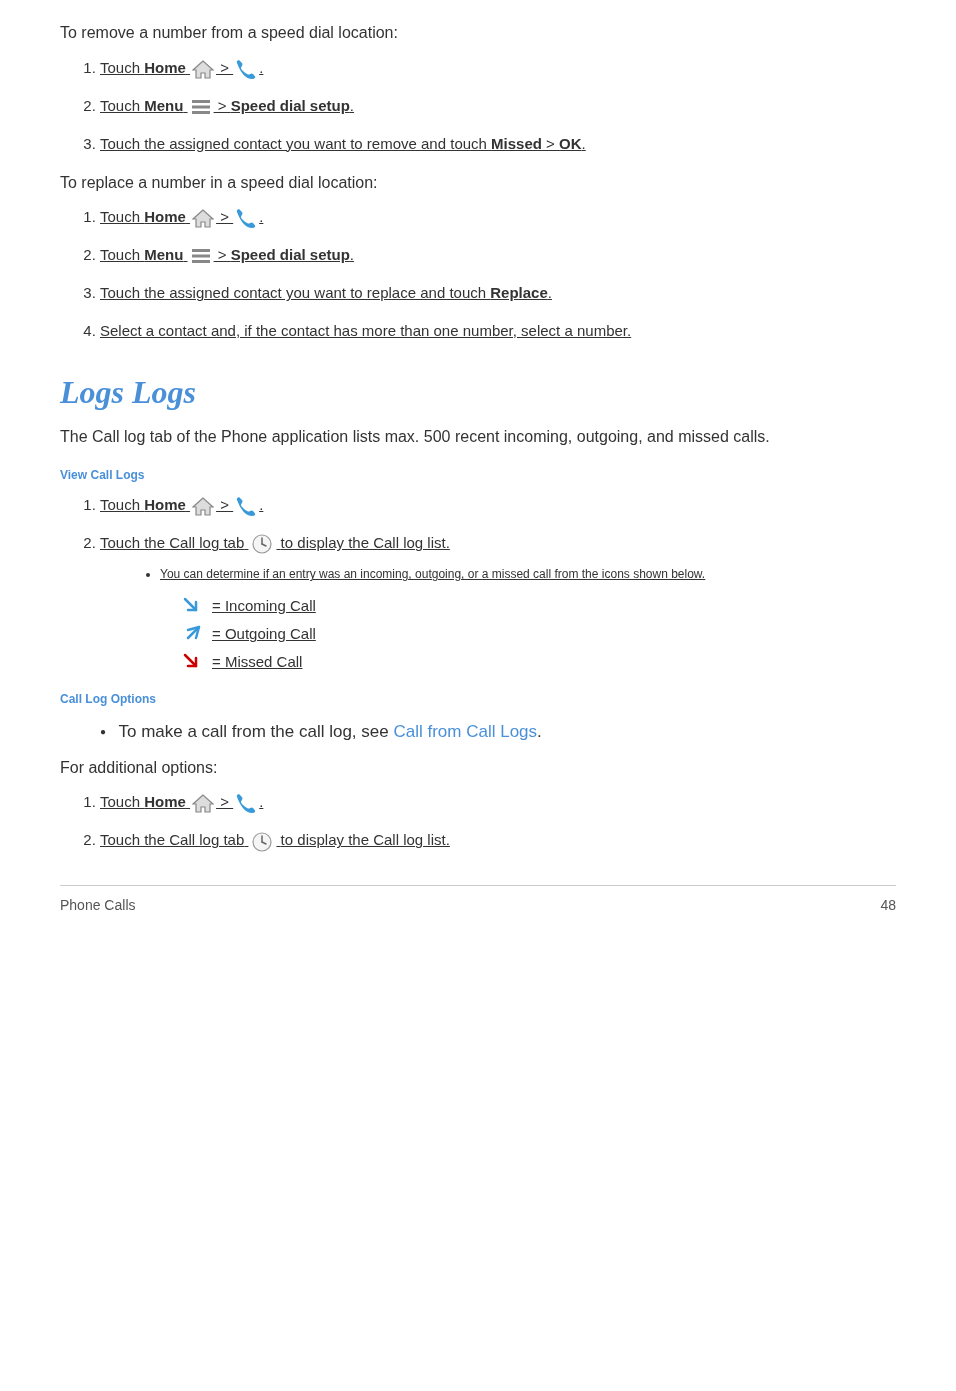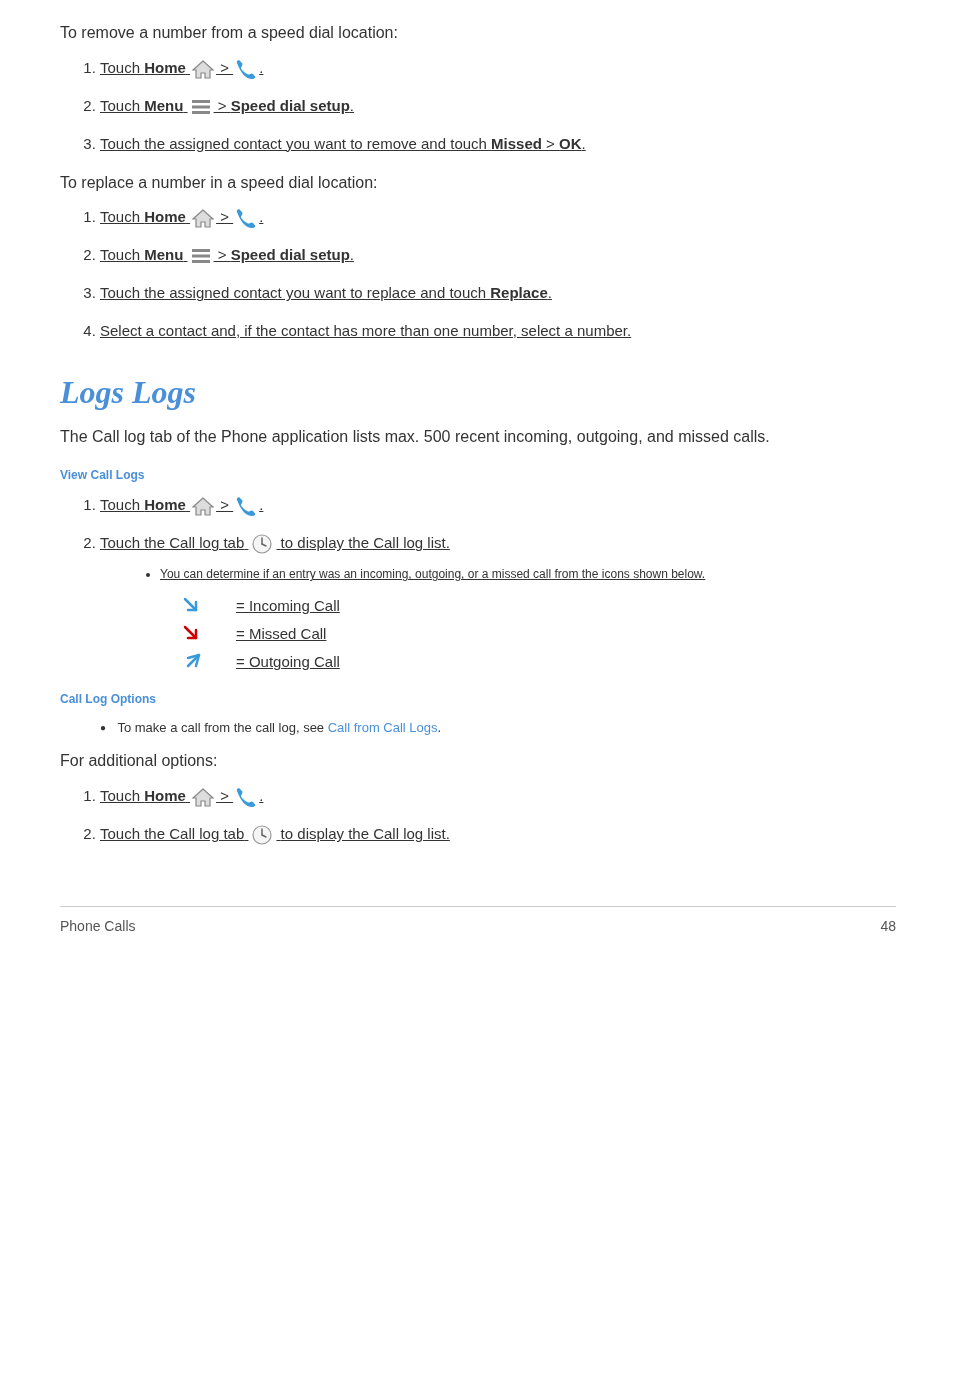--- a/index.html
+++ b/index.html
@@ -53,21 +53,21 @@
       font-size: 12px;
       color: #333;
     }
     ul.circle-bullet {
       list-style: none;
       margin-left: 40px;
       margin-bottom: 10px;
     }
     ul.circle-bullet li {
       margin-bottom: 6px;
-      font-size: 13px;
+      font-size: 17px;
       color: #333;
     }
     ul.circle-bullet li::before {
       content: "●";
       color: #333;
       margin-right: 8px;
       font-size: 10px;
       vertical-align: middle;
     }
     .bold { font-weight: bold; }
@@ -121,31 +121,30 @@
       margin-left: 80px;
       margin-top: 8px;
       margin-bottom: 8px;
     }
     .call-icons-block .call-icon-row {
       display: flex;
       align-items: center;
       margin-bottom: 4px;
       font-size: 15px;
       color: #333;
-      gap: 24px;
     }
     .call-icon-row .ci {
       width: 24px;
       height: 24px;
       margin-right: 8px;
     }
     .footer {
       display: flex;
       justify-content: space-between;
-      margin-top: 60px;
+      margin-top: 32px;
       font-size: 14px;
       color: #555;
       border-top: 1px solid #ccc;
       padding-top: 8px;
     }
   </style>
 </head>
 <body>
 
 <p class="para">To remove a number from a speed dial location:</p>
@@ -256,31 +255,31 @@
     <div class="call-icons-block">
       <div class="call-icon-row">
         <svg class="ci" viewBox="0 0 24 24" xmlns="http://www.w3.org/2000/svg">
           <line x1="5" y1="5" x2="16" y2="16" stroke="#3a9ad9" stroke-width="2.5" stroke-linecap="round"></line>
           <polyline points="16,8 16,16 8,16" fill="none" stroke="#3a9ad9" stroke-width="2.5" stroke-linecap="round" stroke-linejoin="round"></polyline>
         </svg>
         <span>= Incoming Call</span>
       </div>
       <div class="call-icon-row">
         <svg class="ci" viewBox="0 0 24 24" xmlns="http://www.w3.org/2000/svg">
-          <line x1="5" y1="5" x2="16" y2="16" stroke="#cc0000" stroke-width="2.5" stroke-linecap="round"></line>
-          <polyline points="16,8 16,16 8,16" fill="none" stroke="#cc0000" stroke-width="2.5" stroke-linecap="round" stroke-linejoin="round"></polyline>
-        </svg>
-        <span>= Missed Call</span>
+          <line x1="19" y1="5" x2="8" y2="16" stroke="#3a9ad9" stroke-width="2.5" stroke-linecap="round"></line>
+          <polyline points="8,8 19,5 16,16" fill="none" stroke="#3a9ad9" stroke-width="2.5" stroke-linecap="round" stroke-linejoin="round"></polyline>
+        </svg>
+        <span>= Outgoing Call</span>
       </div>
       <div class="call-icon-row">
         <svg class="ci" viewBox="0 0 24 24" xmlns="http://www.w3.org/2000/svg">
-          <line x1="19" y1="5" x2="8" y2="16" stroke="#3a9ad9" stroke-width="2.5" stroke-linecap="round"></line>
-          <polyline points="8,8 19,5 16,16" fill="none" stroke="#3a9ad9" stroke-width="2.5" stroke-linecap="round" stroke-linejoin="round"></polyline>
-        </svg>
-        <span>= Outgoing Call</span>
+          <line x1="5" y1="5" x2="16" y2="16" stroke="#cc0000" stroke-width="2.5" stroke-linecap="round"></line>
+          <polyline points="16,8 16,16 8,16" fill="none" stroke="#cc0000" stroke-width="2.5" stroke-linecap="round" stroke-linejoin="round"></polyline>
+        </svg>
+        <span>= Missed Call</span>
       </div>
     </div>
   </li>
 </ol>
 
 <h3 class="subsection-title">Call Log Options</h3>
 
 <ul class="circle-bullet">
   <li>
     <span>To make a call from the call log, see </span>

